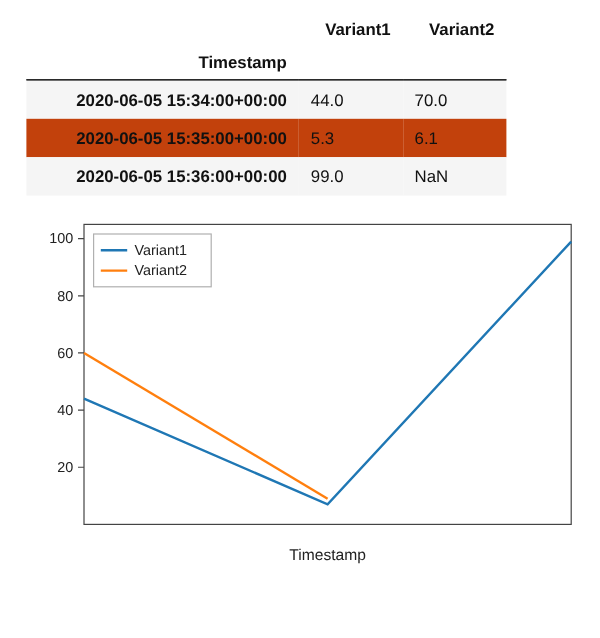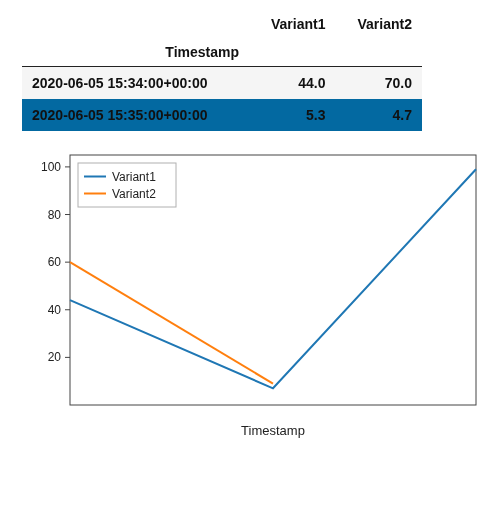--- a/index.html
+++ b/index.html
@@ -18,43 +18,41 @@
 
   
   .tbl {
     border-collapse: collapse;
     width: 400px;
     margin: 0 auto 0 6px;
     font-size: 14px;
   }
   .tbl th, .tbl td {
     padding: 8px 10px;
-    text-align: right;
     white-space: nowrap;
-    font-weight: bold;
   }
   .tbl thead th {
     font-weight: 700;
     border: none;
     text-align: right;
     padding-top: 6px;
     padding-bottom: 6px;
   }
   .tbl .idxname th {
     border-bottom: 1px solid #222;
   }
   .tbl tbody th {
     font-weight: 700;
-    text-align: left;
+    text-align: right;
   }
   .tbl tbody tr.odd {
     background: #f5f5f5;
   }
   .tbl tbody tr.even {
-    background: #0369a1;
+    background: #c2410c;
   }
 
   
   .chart-wrap {
     margin-top: 14px;
   }
   svg.chart {
     display: block;
   }
   .axis-line {
@@ -96,21 +94,26 @@
   </thead>
   <tbody>
     <tr class="odd">
       <th>2020-06-05 15:34:00+00:00</th>
       <td>44.0</td>
       <td>70.0</td>
     </tr>
     <tr class="even">
       <th>2020-06-05 15:35:00+00:00</th>
       <td>5.3</td>
-      <td>4.7</td>
+      <td>6.1</td>
+    </tr>
+    <tr class="odd">
+      <th>2020-06-05 15:36:00+00:00</th>
+      <td>99.0</td>
+      <td>NaN</td>
     </tr>
   </tbody>
 </table>
 
 <div class="chart-wrap">
   <svg class="chart" id="chart-svg" width="470" height="300" viewBox="0 0 470 300">
         <rect x="54" y="10" width="406" height="250" class="axis-line"></rect>
         <line x1="49" y1="212.38095238095238" x2="54" y2="212.38095238095238" class="axis-line"></line>
         <text x="45" y="216.38095238095238" text-anchor="end" font-size="12" fill="#222" class="tick">20</text>
         <line x1="49" y1="164.76190476190476" x2="54" y2="164.76190476190476" class="axis-line"></line>

